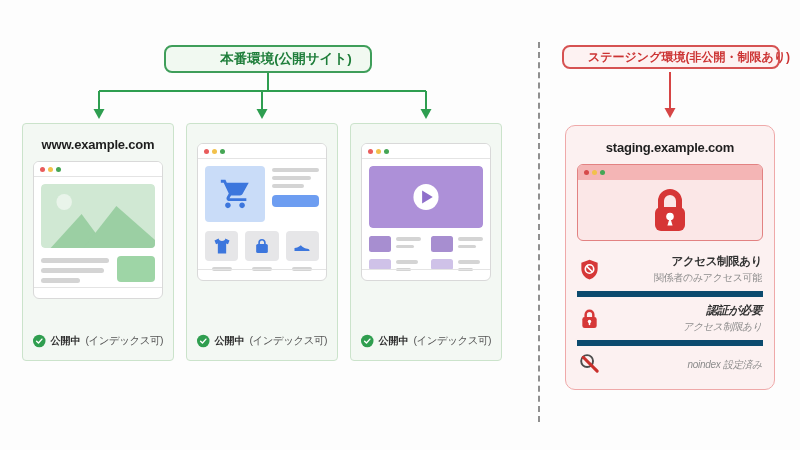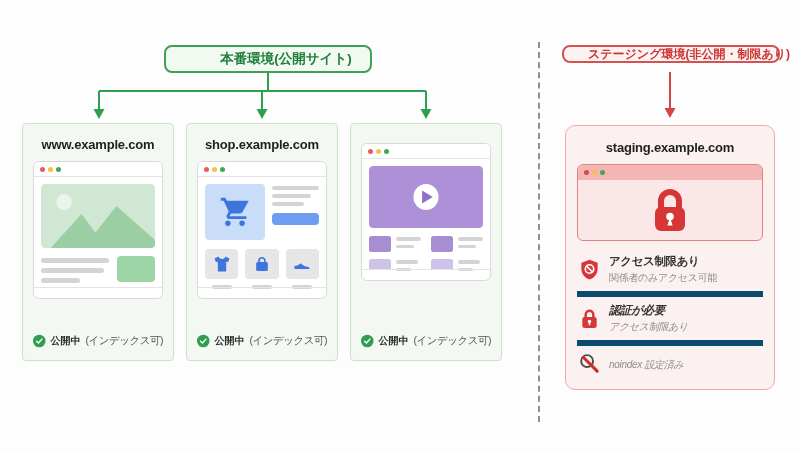--- a/index.html
+++ b/index.html
@@ -9,21 +9,21 @@
 
   .connectors { position:absolute; left:0; top:0; width:800px; height:450px; pointer-events:none; }
 
   .dashed-divider { position:absolute; left:538px; top:42px; height:380px; width:0;
     border-left:2px dashed #8f8f8f; }
 
   .env-label { position:absolute; display:flex; align-items:center; justify-content:center;
     border-radius:8px; font-weight:bold; white-space:nowrap;padding-left:36px; }
   .env-label.green { left:164px; top:45px; width:208px; height:28px;
     background:#f1f9f1; border:2px solid #3f9e5a; color:#1e7e3a; font-size:13.5px; }
-  .env-label.red { left:562px; top:45px; width:218px; height:18px;
+  .env-label.red { left:562px; top:45px; width:218px; height:24px;
     background:#fdf2f2; border:2px solid #d65252; color:#cc3333; font-size:12px; }
 
   .site-card { position:absolute; top:123px; width:152px; height:238px;
     background:#f3f8f3; border:1px solid #cbe3cb; border-radius:4px;
     padding:10px; display:flex; flex-direction:column; }
   .card-title { text-align:center; font-weight:bold; font-size:13px; color:#1f1f1f;
     margin-top:3px; letter-spacing:-0.2px; }
 
   .browser { margin-top:9px; height:138px; background:#fff; border:1px solid #d9d9d9;
     border-radius:6px; overflow:hidden; display:flex; flex-direction:column; }
@@ -68,21 +68,21 @@
     background:#fcf1f1; border:1px solid #efa9a9; border-radius:10px;
     padding:11px 11px 8px 11px; display:flex; flex-direction:column; }
   .staging-browser { margin-top:9px; height:97px; border:1px solid #e28282; border-radius:6px;
     overflow:hidden; display:flex; flex-direction:column; background:#fbe7e7; }
   .staging-bar { height:15px; flex:0 0 15px; background:#f4b5b5; display:flex; align-items:center;
     gap:3px; padding-left:6px; }
   .staging-bar .dot.r { background:#d64a4a; }
   .staging-body { flex:1; display:flex; align-items:center; justify-content:center; }
 
   .features { margin-top:7px; display:flex; flex-direction:column; }
-  .feature { display:flex; align-items:center; gap:8px; padding:6px 1px; }
+  .feature { display:flex; align-items:center; gap:21px; padding:6px 1px;text-align:right; }
   .feature + .feature { border-top:6px solid #0c4a6e;font-style:italic; }
   .f-icon { flex:0 0 23px; width:23px; height:23px; }
   .f-texts { flex:1; min-width:0; }
   .f-title { font-size:11.5px; font-weight:bold; color:#333; letter-spacing:-0.4px; white-space:nowrap; }
   .f-sub { font-size:10px; color:#8c8c8c; margin-top:2px; letter-spacing:-0.3px; white-space:nowrap; }
 </style>
 </head>
 <body>
 
 <div class="stage">
@@ -145,21 +145,20 @@
       <svg width="16" height="16" viewBox="0 0 16 16">
         <circle cx="8" cy="8" r="8" fill="#2f9e4f"></circle>
         <path d="M4.6 8.3 L7 10.6 L11.4 5.6" stroke="#fff" stroke-width="1.8" fill="none" stroke-linecap="round" stroke-linejoin="round"></path>
       </svg>
       <span class="st-main">公開中</span>
       <span class="st-sub">(インデックス可)</span>
     </div>
   </div>
 
   <div class="site-card" style="left:186px">
-    <div class="card-title">shop.example.com</div>
     <div class="browser">
       <div class="browser-bar">
         <span class="dot r"></span>
         <span class="dot y"></span>
         <span class="dot g"></span>
       </div>
       <div class="browser-body">
         <div class="shop-top">
           <div class="cart-box">
             <svg width="34" height="34" viewBox="0 0 24 24">

